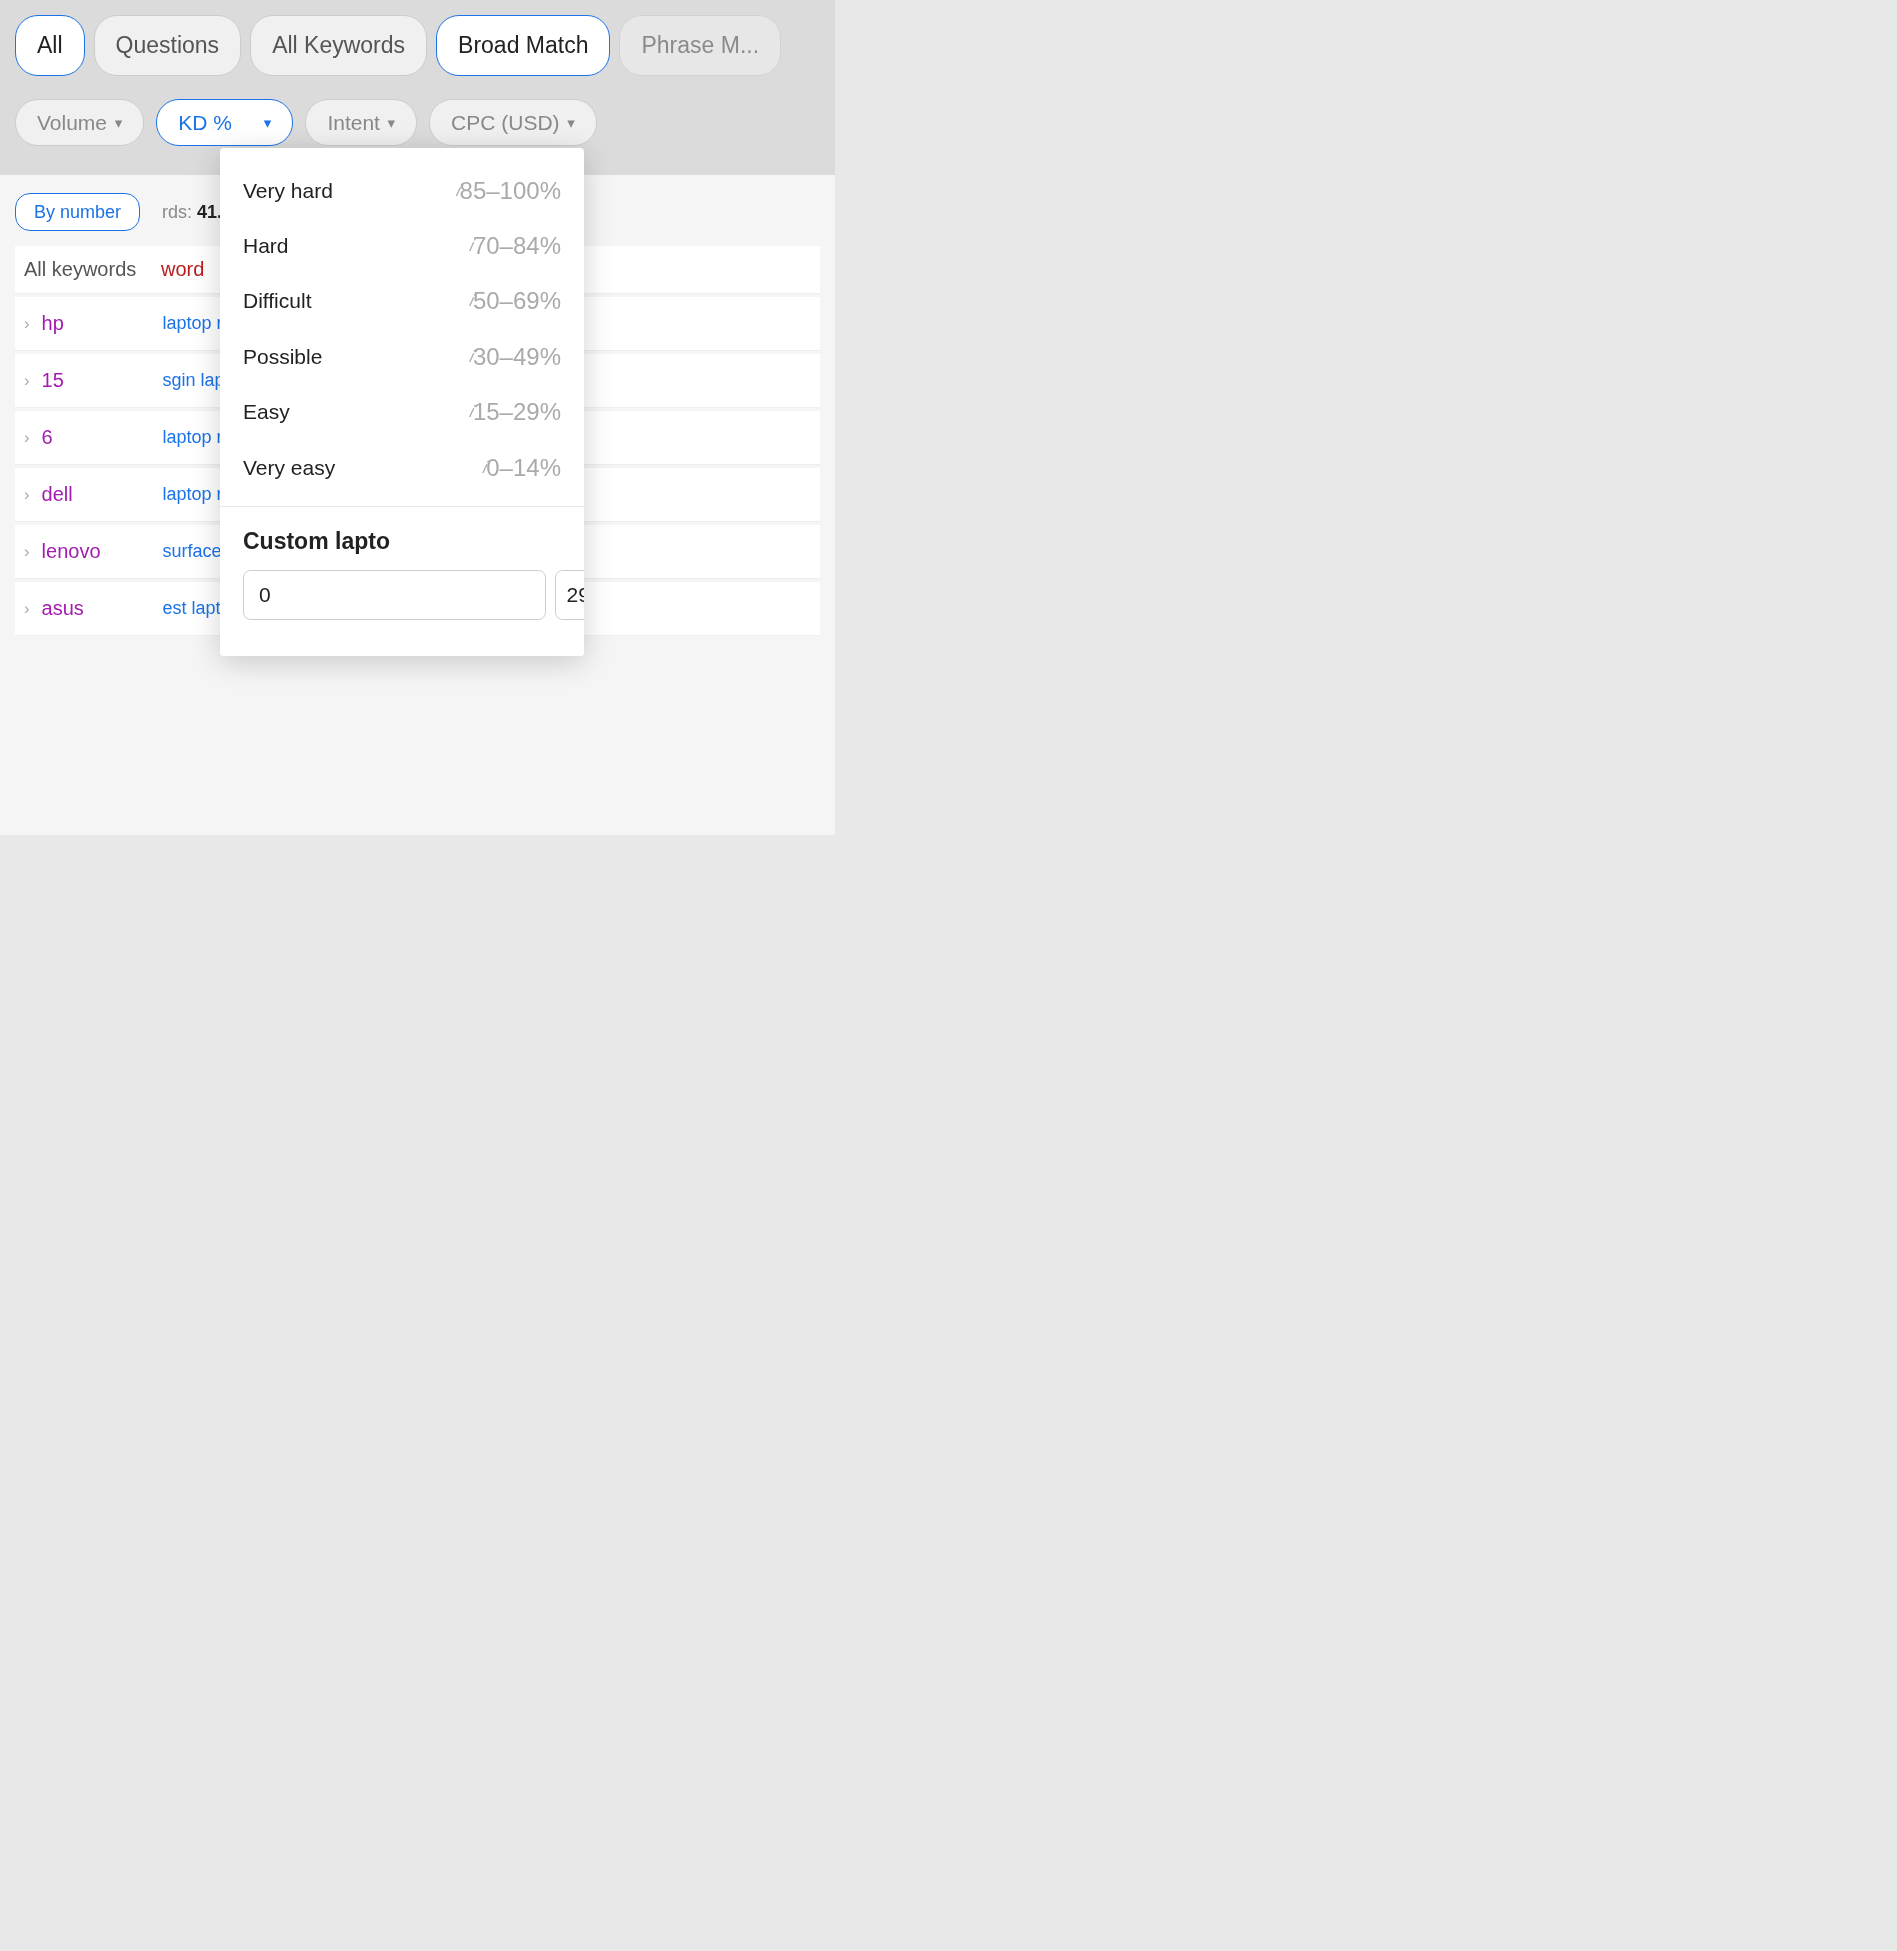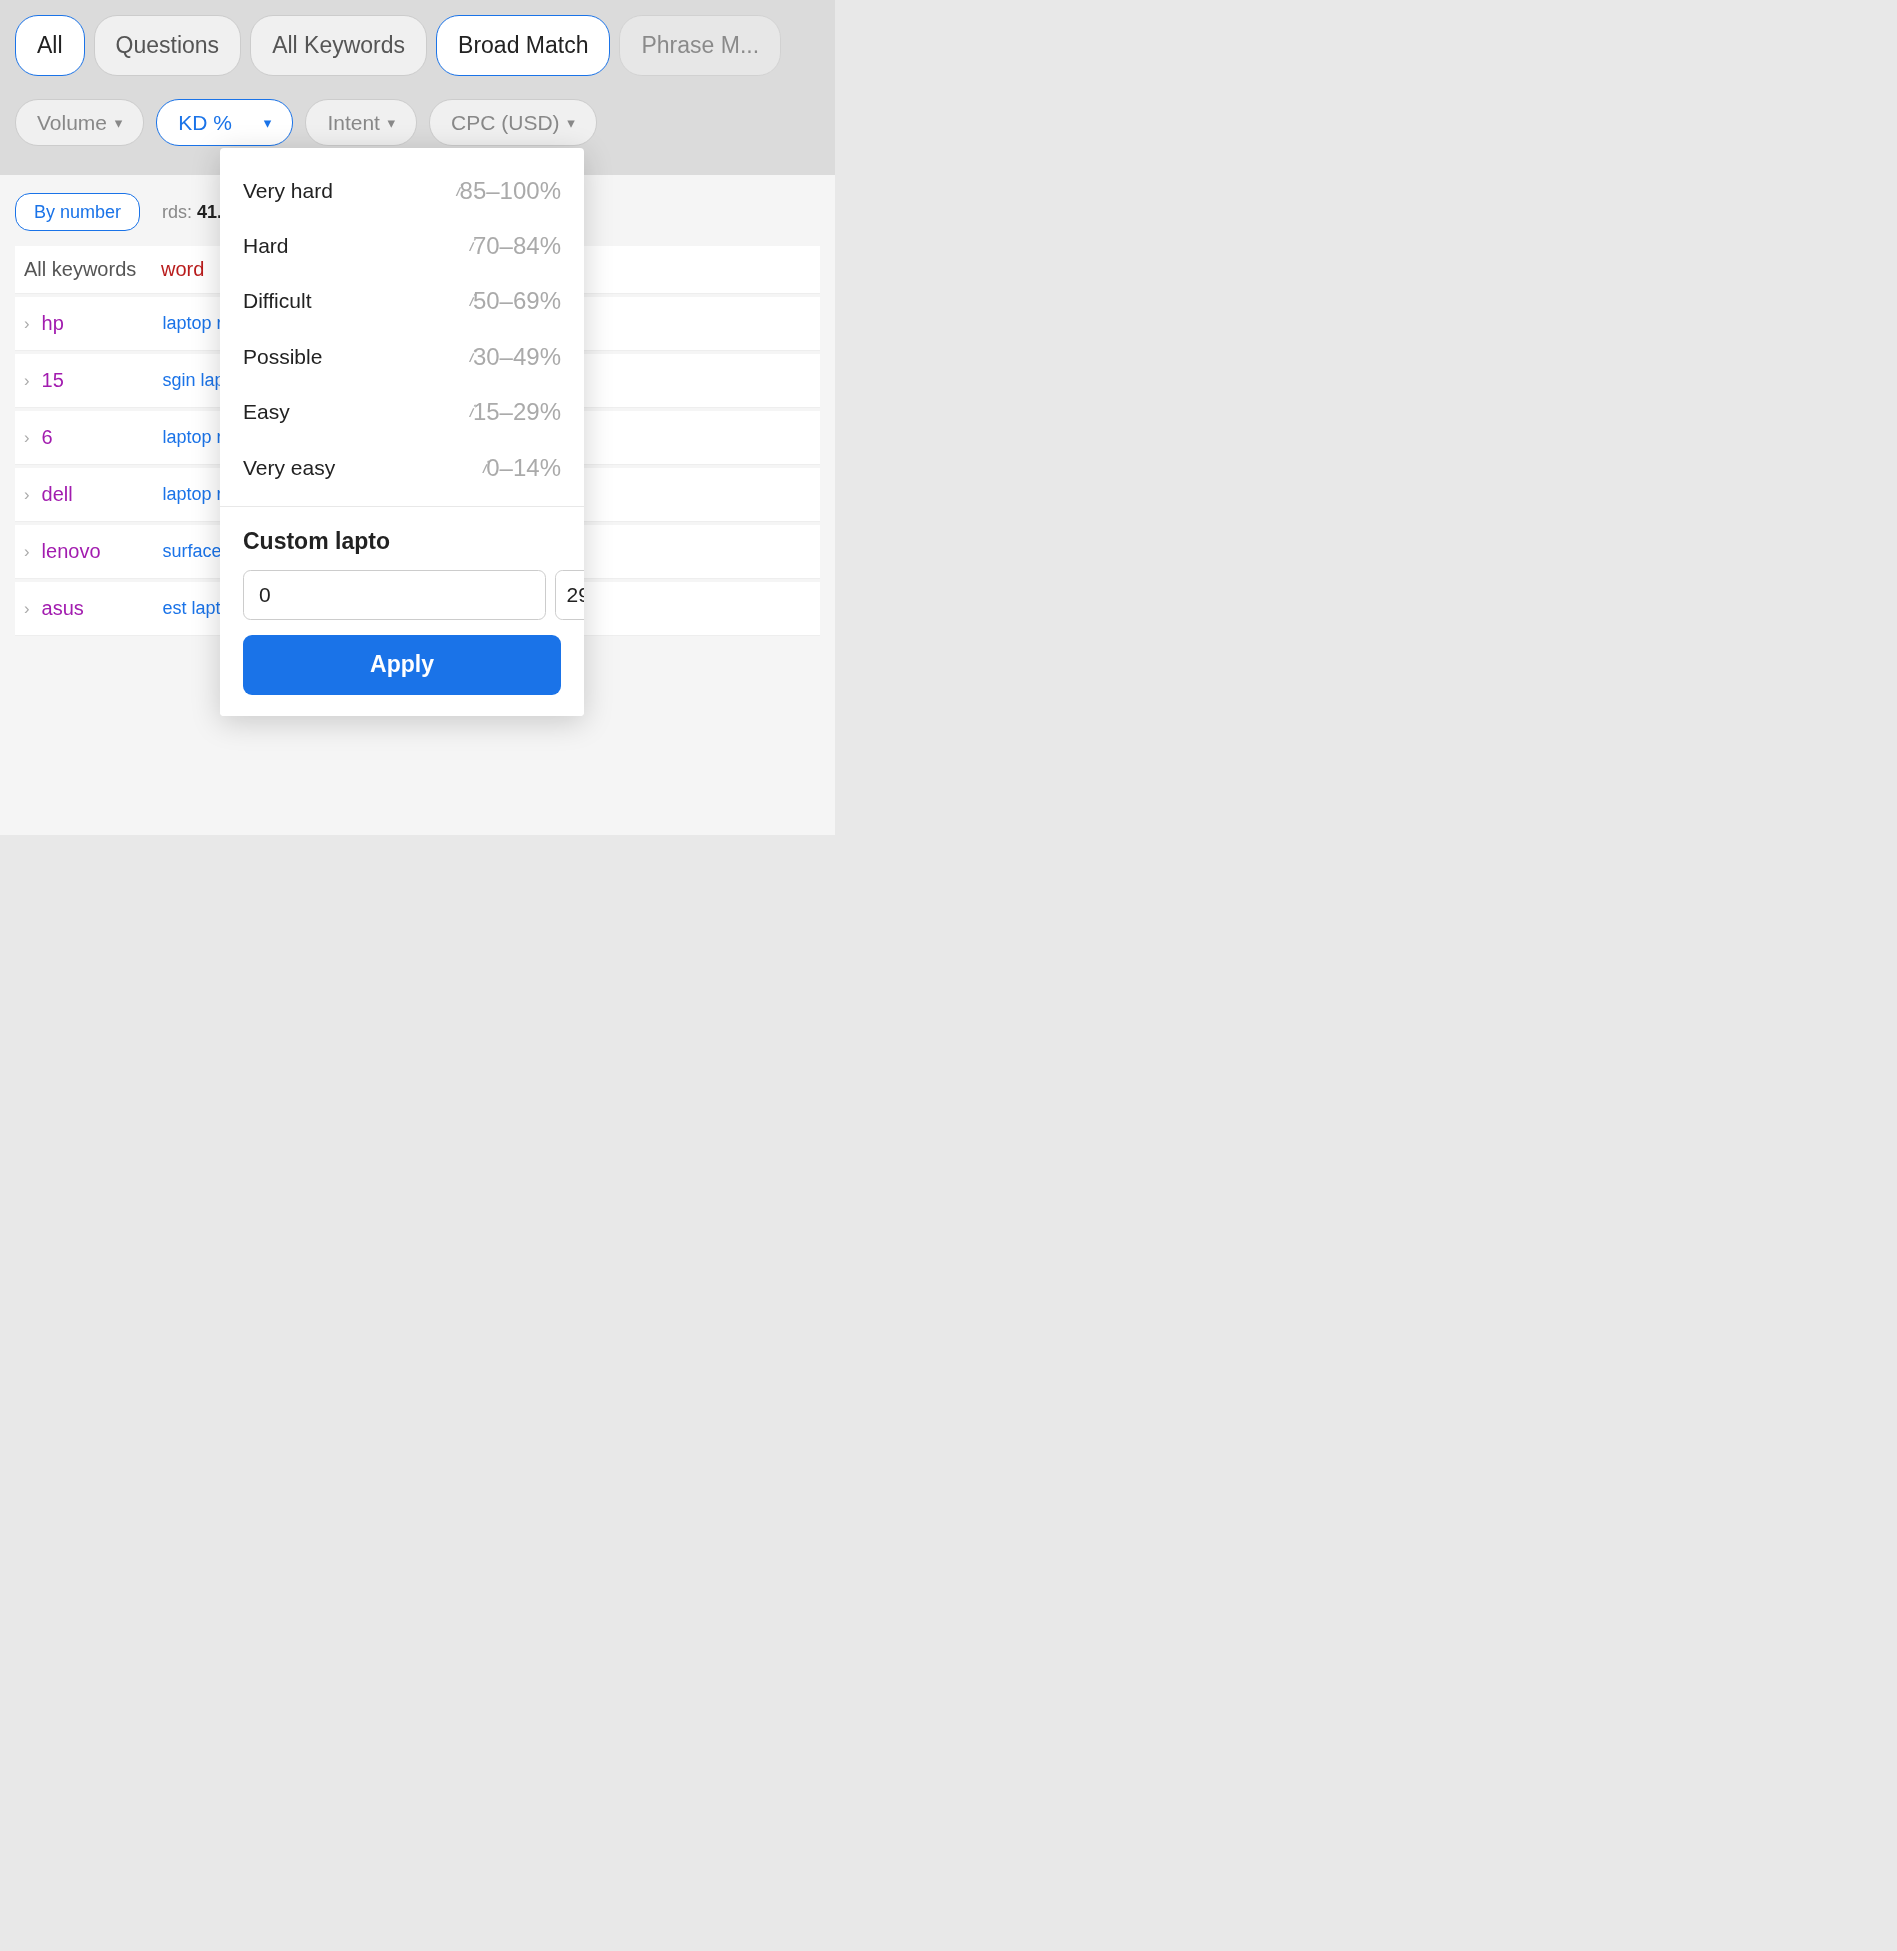--- a/index.html
+++ b/index.html
@@ -425,16 +425,15 @@
     <div class="custom-range-title">Custom lapto</div>
 
     <div class="range-inputs">
       <input type="text" class="range-input-box" value="0" style="">
       <div class="range-input-right">
         <input type="text" value="29" style="">
 
       </div>
     </div>
 
-    <button class="apply-btn">Apply</button>
   </div>
 </div>
 
 
 </body></html>

